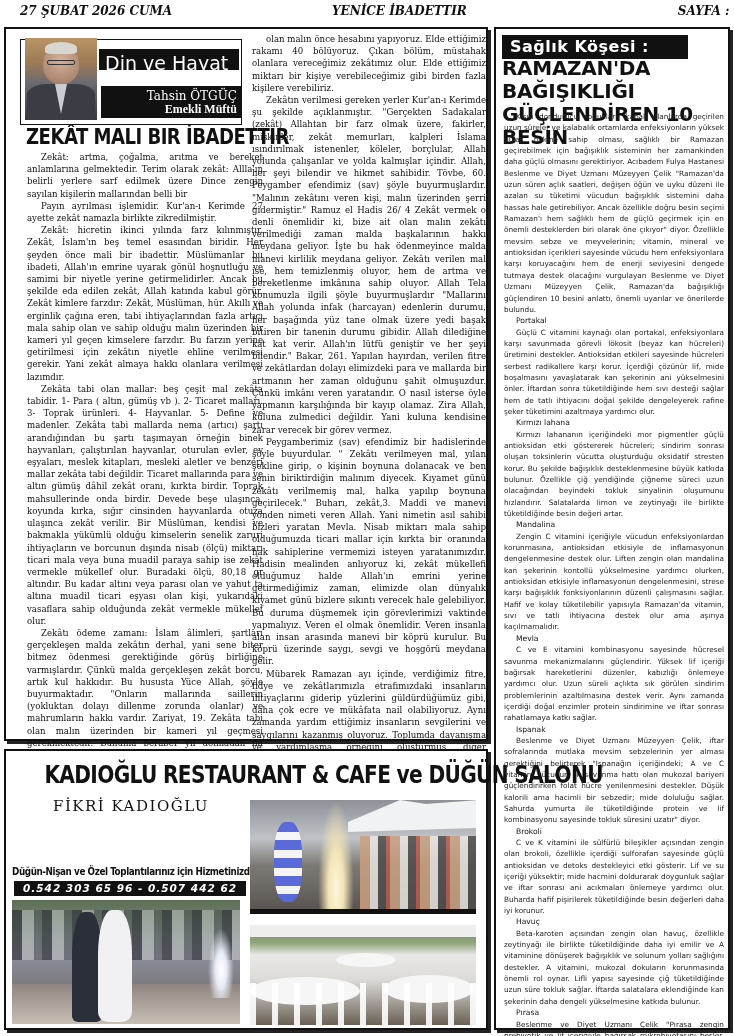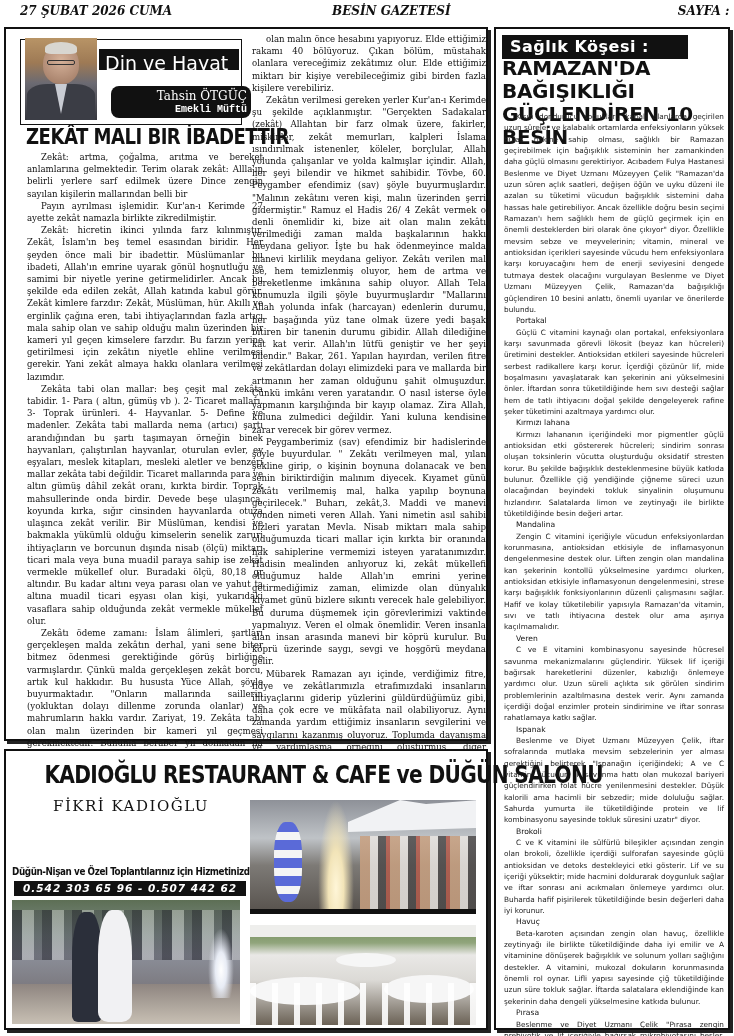--- a/index.html
+++ b/index.html
@@ -26,23 +26,23 @@
   .author-photo { position: absolute; left: 4px; top: -2px; width: 72px; height: 82px;
     background: linear-gradient(180deg, #b89466 0%, #9e7a55 30%, #6b6a72 55%, #35363d 100%); }
   .author-photo .head { position: absolute; left: 18px; top: 6px; width: 36px; height: 40px; border-radius: 50% 50% 45% 45%;
     background: radial-gradient(circle at 50% 40%, #d6b29a, #9c7660); }
   .author-photo .hair { position: absolute; left: 20px; top: 4px; width: 32px; height: 12px; border-radius: 50% 50% 20% 20%; background: #d8d6d0; }
   .author-photo .glasses { position: absolute; left: 22px; top: 22px; width: 28px; height: 5px; border: 1px solid #333; border-radius: 2px; }
   .author-photo .suit { position: absolute; left: 2px; top: 46px; width: 68px; height: 36px; border-radius: 30% 30% 0 0; background: #3b3d45; }
   .author-photo .shirt { position: absolute; left: 30px; top: 46px; width: 12px; height: 30px; background: #c9ccd3; clip-path: polygon(0 0,100% 0,50% 100%); }
   .column-title { position: absolute; left: 78px; top: 9px; width: 140px; height: 21px; background: #111; color: #fff;
     font-family: "DejaVu Sans", sans-serif; font-size: 19px; line-height: 28px; padding-left: 6px; }
-  .author-name-bar { position: absolute; left: 90px; top: 46px; width: 140px; height: 32px; background: #111; color: #fff; text-align: right; padding-right: 4px; border-radius: 8px; }
+  .author-name-bar { position: absolute; left: 80px; top: 46px; width: 140px; height: 32px; background: #111; color: #fff; text-align: right; padding-right: 4px; }
   .author-name { font-family: "DejaVu Serif", serif; font-size: 12px; line-height: 16px; display: block; padding-top: 2px; }
-  .author-title { font-family: Liberation Mono, monospace; font-size: 10px; font-weight: bold; line-height: 11px; display: block; }
+  .author-title { font-family: Liberation Serif, serif; font-size: 12px; font-weight: bold; line-height: 11px; display: block; }
 
   .headline { position: absolute; left: 20px; top: 96px; width: 222px; font-family: "DejaVu Sans", sans-serif;
     font-weight: bold; font-size: 21px; letter-spacing: -0.6px; transform: scaleX(0.86); transform-origin: left; white-space: nowrap; }
 
   
   .health-box { left: 494px; top: 27px; width: 236px; height: 1003px; }
   .health-label { position: absolute; left: 6px; top: 6px; width: 186px; height: 24px; background: #111; color: #fff;
     font-family: "DejaVu Sans", sans-serif; font-weight: bold; font-size: 16px; line-height: 24px; padding-left: 8px; letter-spacing: 0.5px; }
   .health-title { position: absolute; left: 6px; top: 28px; width: 222px; text-align: left;
     font-family: "DejaVu Sans", sans-serif; font-size: 20px; line-height: 23px; letter-spacing: -0.3px; }
@@ -87,21 +87,21 @@
   .photo-tables .table1 { position: absolute; left: 0; top: 52px; width: 110px; height: 28px; border-radius: 50%; background: #f6f6f6; }
   .photo-tables .table2 { position: absolute; left: 134px; top: 50px; width: 90px; height: 28px; border-radius: 50%; background: #f6f6f6; }
   .photo-tables .table3 { position: absolute; left: 86px; top: 28px; width: 60px; height: 14px; border-radius: 50%; background: #f6f6f6; }
   .photo-tables .chairs { position: absolute; left: 0; top: 58px; width: 226px; height: 42px; background: repeating-linear-gradient(90deg, rgba(255,255,255,.9) 0 6px, rgba(0,0,0,0) 6px 22px); }
 </style>
 </head>
 <body>
 
 <header class="masthead">
   <span class="mh-date">27 ŞUBAT 2026 CUMA</span>
-  <span class="mh-title">BESİN GAZETESİ</span>
+  <span class="mh-title">YENİCE İBADETTIR</span>
   <span class="mh-page">SAYFA : 6</span>
 </header>
 
 <section class="box article-box">
   <div class="author-header">
     <div class="author-photo">
       <div class="suit"></div>
         <div class="shirt"></div>
         <div class="head"></div>
         <div class="hair"></div>
@@ -134,21 +134,21 @@
   <div class="health-label">Sağlık Köşesi :</div>
   <h2 class="health-title">RAMAZAN'DA BAĞIŞIKLIĞI GÜÇLENDİREN 10 BESİN</h2>
   <div class="health-body">
     <p>Kışın dondurucu soğukları, kapalı alanlarda geçirilen uzun süreler ve kalabalık ortamlarda enfeksiyonların yüksek bulaş riskine sahip olması, sağlıklı bir Ramazan geçirebilmek için bağışıklık sisteminin her zamankinden daha güçlü olmasını gerektiriyor. Acıbadem Fulya Hastanesi Beslenme ve Diyet Uzmanı Müzeyyen Çelik "Ramazan'da uzun süren açlık saatleri, değişen öğün ve uyku düzeni ile azalan su tüketimi vücudun bağışıklık sistemini daha hassas hale getirebiliyor. Ancak özellikle doğru besin seçimi Ramazan'ı hem sağlıklı hem de güçlü geçirmek için en önemli desteklerden biri olarak öne çıkıyor" diyor. Özellikle mevsim sebze ve meyvelerinin; vitamin, mineral ve antioksidan içerikleri sayesinde vücudu hem enfeksiyonlara karşı koruyacağını hem de enerji seviyesini dengede tutmaya destek olacağını vurgulayan Beslenme ve Diyet Uzmanı Müzeyyen Çelik, Ramazan'da bağışıklığı güçlendiren 10 besini anlattı, önemli uyarılar ve önerilerde bulundu.</p>
     <h4>Portakal</h4>
     <p>Güçlü C vitamini kaynağı olan portakal, enfeksiyonlara karşı savunmada görevli lökosit (beyaz kan hücreleri) üretimini destekler. Antioksidan etkileri sayesinde hücreleri serbest radikallere karşı korur. İçerdiği çözünür lif, mide boşalmasını yavaşlatarak kan şekerinin ani yükselmesini önler. İftardan sonra tüketildiğinde hem sıvı desteği sağlar hem de tatlı ihtiyacını doğal şekilde dengeleyerek rafine şeker tüketimini azaltmaya yardımcı olur.</p>
     <h4>Kırmızı lahana</h4>
     <p>Kırmızı lahananın içeriğindeki mor pigmentler güçlü antioksidan etki göstererek hücreleri; sindirim sonrası oluşan toksinlerin vücutta oluşturduğu oksidatif stresten korur. Bu şekilde bağışıklık desteklenmesine büyük katkıda bulunur. Özellikle çiğ yendiğinde çiğneme süreci uzun olacağından beyindeki tokluk sinyalinin oluşumunu hızlandırır. Salatalarda limon ve zeytinyağı ile birlikte tüketildiğinde besin değeri artar.</p>
     <h4>Mandalina</h4>
     <p>Zengin C vitamini içeriğiyle vücudun enfeksiyonlardan korunmasına, antioksidan etkisiyle de inflamasyonun dengelenmesine destek olur. Liften zengin olan mandalina kan şekerinin kontollü yükselmesine yardımcı olurken, antioksidan etkisiyle inflamasyonun dengelenmesini, strese karşı bağışıklık fonksiyonlarının düzenli çalışmasını sağlar. Hafif ve kolay tüketilebilir yapısıyla Ramazan'da vitamin, sıvı ve tatlı ihtiyacına destek olur ama aşırıya kaçılmamalıdır.</p>
-    <h4>Veren</h4>
+    <h4>Mevla</h4>
     <p>C ve E vitamini kombinasyonu sayesinde hücresel savunma mekanizmalarını güçlendirir. Yüksek lif içeriği bağırsak hareketlerini düzenler, kabızlığı önlemeye yardımcı olur. Uzun süreli açlıkta sık görülen sindirim problemlerinin azaltılmasına destek verir. Aynı zamanda içerdiği doğal enzimler protein sindirimine ve iftar sonrası rahatlamaya katkı sağlar.</p>
     <h4>Ispanak</h4>
     <p>Beslenme ve Diyet Uzmanı Müzeyyen Çelik, iftar sofralarında mutlaka mevsim sebzelerinin yer alması gerektiğini belirterek "Ispanağın içeriğindeki; A ve C vitamini vücudun ilk savunma hattı olan mukozal bariyeri güçlendirirken folat hücre yenilenmesini destekler. Düşük kalorili ama hacimli bir sebzedir; mide doluluğu sağlar. Sahurda yumurta ile tüketildiğinde protein ve lif kombinasyonu sayesinde tokluk süresini uzatır" diyor.</p>
     <h4>Brokoli</h4>
     <p>C ve K vitamini ile sülfürlü bileşikler açısından zengin olan brokoli, özellikle içerdiği sulforafan sayesinde güçlü antioksidan ve detoks destekleyici etki gösterir. Lif ve su içeriği yüksektir; mide hacmini doldurarak doygunluk sağlar ve iftar sonrası ani acıkmaları önlemeye yardımcı olur. Buharda hafif pişirilerek tüketildiğinde besin değerleri daha iyi korunur.</p>
     <h4>Havuç</h4>
     <p>Beta-karoten açısından zengin olan havuç, özellikle zeytinyağı ile birlikte tüketildiğinde daha iyi emilir ve A vitaminine dönüşerek bağışıklık ve solunum yolları sağlığını destekler. A vitamini, mukozal dokuların korunmasında önemli rol oynar. Lifli yapısı sayesinde çiğ tüketildiğinde uzun süre tokluk sağlar. İftarda salatalara eklendiğinde kan şekerinin daha dengeli yükselmesine katkıda bulunur.</p>
     <h4>Pırasa</h4>
     <p>Beslenme ve Diyet Uzmanı Çelik "Pırasa zengin prebiyotik ve lif içeriğiyle bağırsak mikrobiyotasını besler. Güçlü bir bağırsak mikrobiyatası, güçlü bir bağışıklığın göstergesidir. Aynı zamanda içeriğindeki lif sayesinde sindirim süresi uzar ve tokluk hissini artırır" diyor.</p>
 

